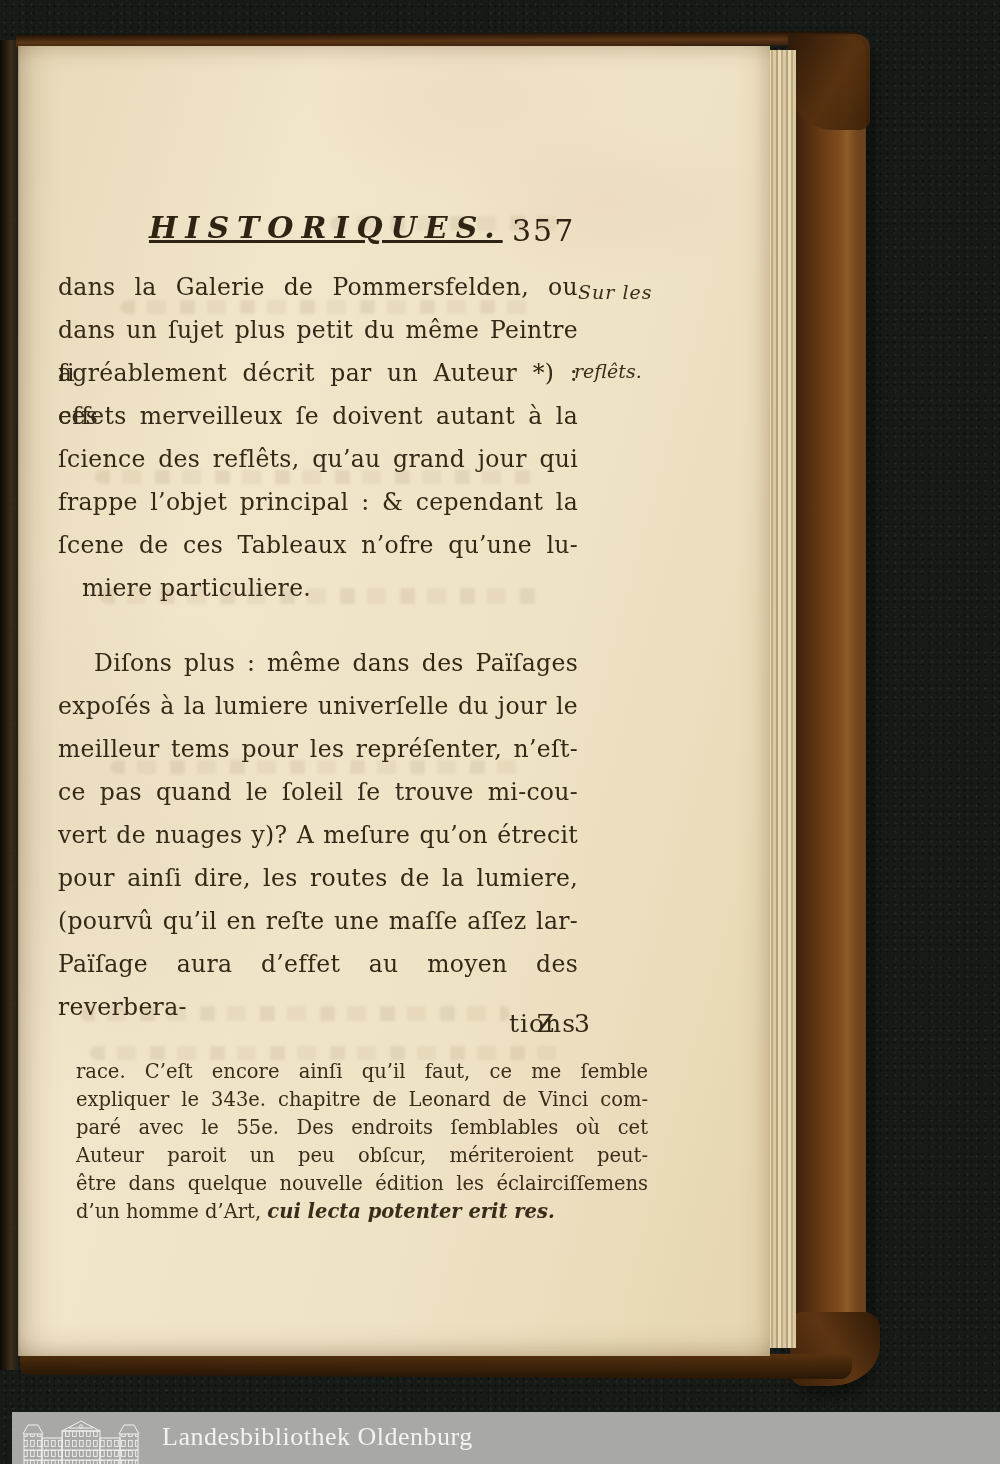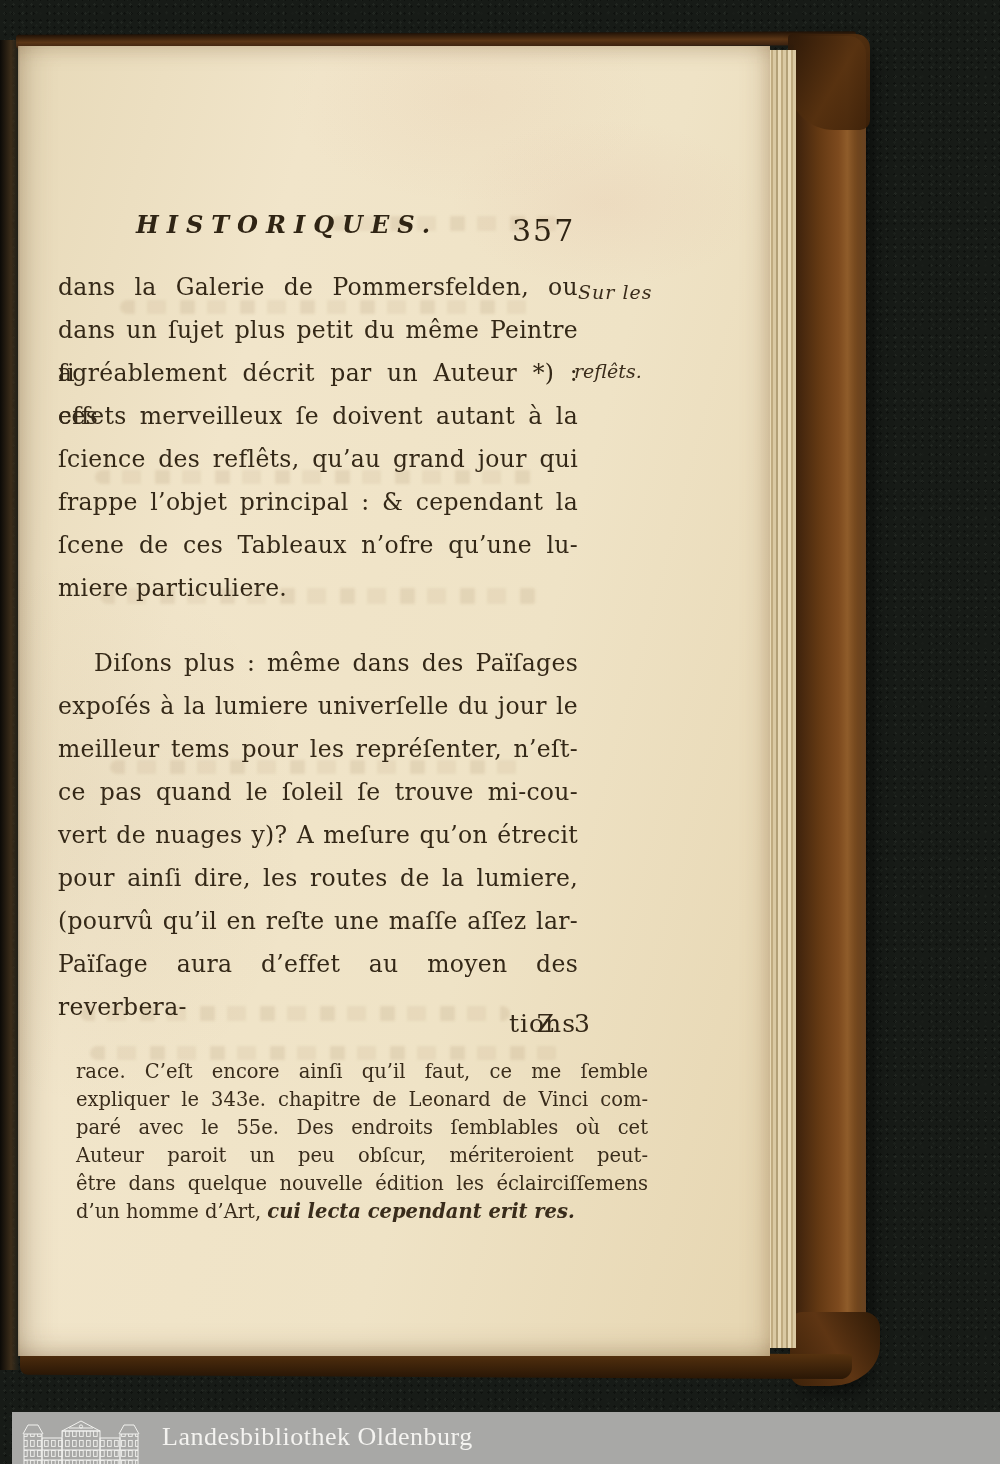--- a/index.html
+++ b/index.html
@@ -39,29 +39,29 @@
     background:linear-gradient(120deg,#2c1808,#55300f 55%,#3c2008);
     border-radius:4px 14px 10px 46px;opacity:.92;}
   .spine-corner-bottom{position:absolute;left:790px;top:1312px;width:90px;height:74px;
     background:linear-gradient(60deg,#3c2109,#5e3513 50%,#2e1a07);
     border-radius:12px 16px 55% 14px;}
   .bottom-edge{position:absolute;left:20px;top:1352px;width:832px;height:25px;
     background:linear-gradient(#56320f,#2a1706);transform:rotate(0.3deg);
     border-radius:3px 3px 12px 8px;}
   .left-strip{position:absolute;left:0;top:40px;width:20px;height:1330px;
     background:linear-gradient(90deg,#0c0a07,#3c2d1a 55%,rgba(40,28,14,0));}
-  .running-header{position:absolute;left:136px;top:210px;width:360px;
-    font-style:italic;font-weight:700;font-size:24px;letter-spacing:8px;color:#2f2414;}
+  .running-header{position:absolute;left:149px;top:210px;width:360px;
+    font-style:italic;font-weight:700;font-size:30px;letter-spacing:8px;color:#2f2414;text-decoration:underline;}
   .page-number{position:absolute;left:512px;top:213px;font-size:30px;letter-spacing:2px;color:#2f2414;}
   .margin-note{font-style:italic;font-size:19px;color:#3a2c1b;position:absolute;white-space:nowrap;}
   .mn1{left:578px;top:281px;letter-spacing:1px;}
   .mn2{left:574px;top:320px;margin-top:40px;}
   .body-text{position:absolute;left:58px;top:266px;width:520px;font-size:23.5px;color:#342817;}
   .tline{height:43px;line-height:43px;text-align:justify;text-align-last:justify;letter-spacing:.3px;white-space:normal;}
-  .tline.flush{text-align-last:left;}
+  .tline.flush{text-align-last:left;margin-left:24px;}
   .tline.indent{text-indent:36px;margin-top:32px;}
   .sig-row{position:absolute;left:58px;top:1002px;width:520px;height:44px;line-height:44px;
     font-size:25px;color:#342817;text-align:right;}
   .sigmark{display:inline-block;transform:translateX(18px);letter-spacing:6px;}
   .catchword{position:absolute;right:2px;top:0;letter-spacing:1px;}
   .footnote{position:absolute;left:76px;top:1058px;width:572px;font-size:19.5px;color:#392c1b;}
   .fline{height:28px;line-height:28px;text-align:justify;text-align-last:justify;}
   .fline.last{text-align-last:left;}
   .fline .it{font-style:italic;font-weight:700;}
   
@@ -125,21 +125,21 @@
     <span class="sigmark">Z 3</span>
     <span class="catchword">tions</span>
   </div>
 
   <div class="footnote">
       <div class="fline"><span>race. C’eſt encore ainſi qu’il faut, ce me ſemble</span></div>
       <div class="fline"><span>expliquer le 343e. chapitre de Leonard de Vinci com-</span></div>
       <div class="fline"><span>paré avec le 55e. Des endroits ſemblables où cet</span></div>
       <div class="fline"><span>Auteur paroit un peu obſcur, mériteroient peut-</span></div>
       <div class="fline"><span>être dans quelque nouvelle édition les éclairciſſemens</span></div>
-      <div class="fline last"><span>d’un homme d’Art, </span><span class="it">cui lecta cependant erit res.</span></div>
+      <div class="fline last"><span>d’un homme d’Art, </span><span class="it">cui lecta potenter erit res.</span></div>
     </div>
 
   <div class="footer-bar">
     <svg class="footer-logo" viewBox="0 0 118 52" width="118" height="52" aria-hidden="true">
       <defs>
         <pattern id="winp" width="7" height="10" patternUnits="userSpaceOnUse">
           <rect x="1.6" y="2.4" width="3.6" height="6" fill="none" stroke="#f2f2ef" stroke-width="0.9"></rect>
         </pattern>
       </defs>
       <g stroke="#f2f2ef" fill="none" stroke-width="1">

